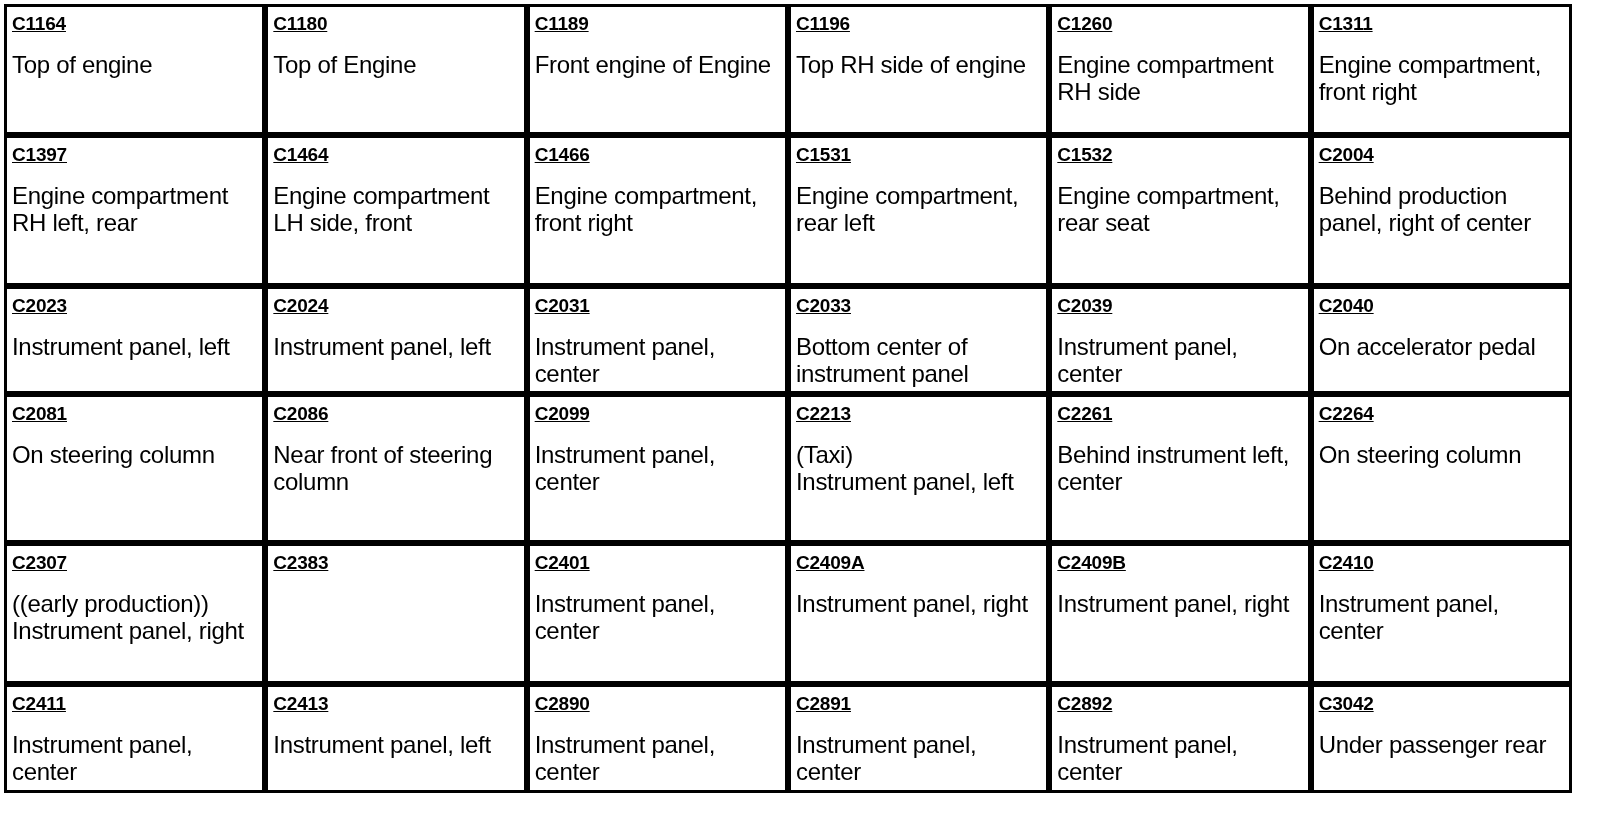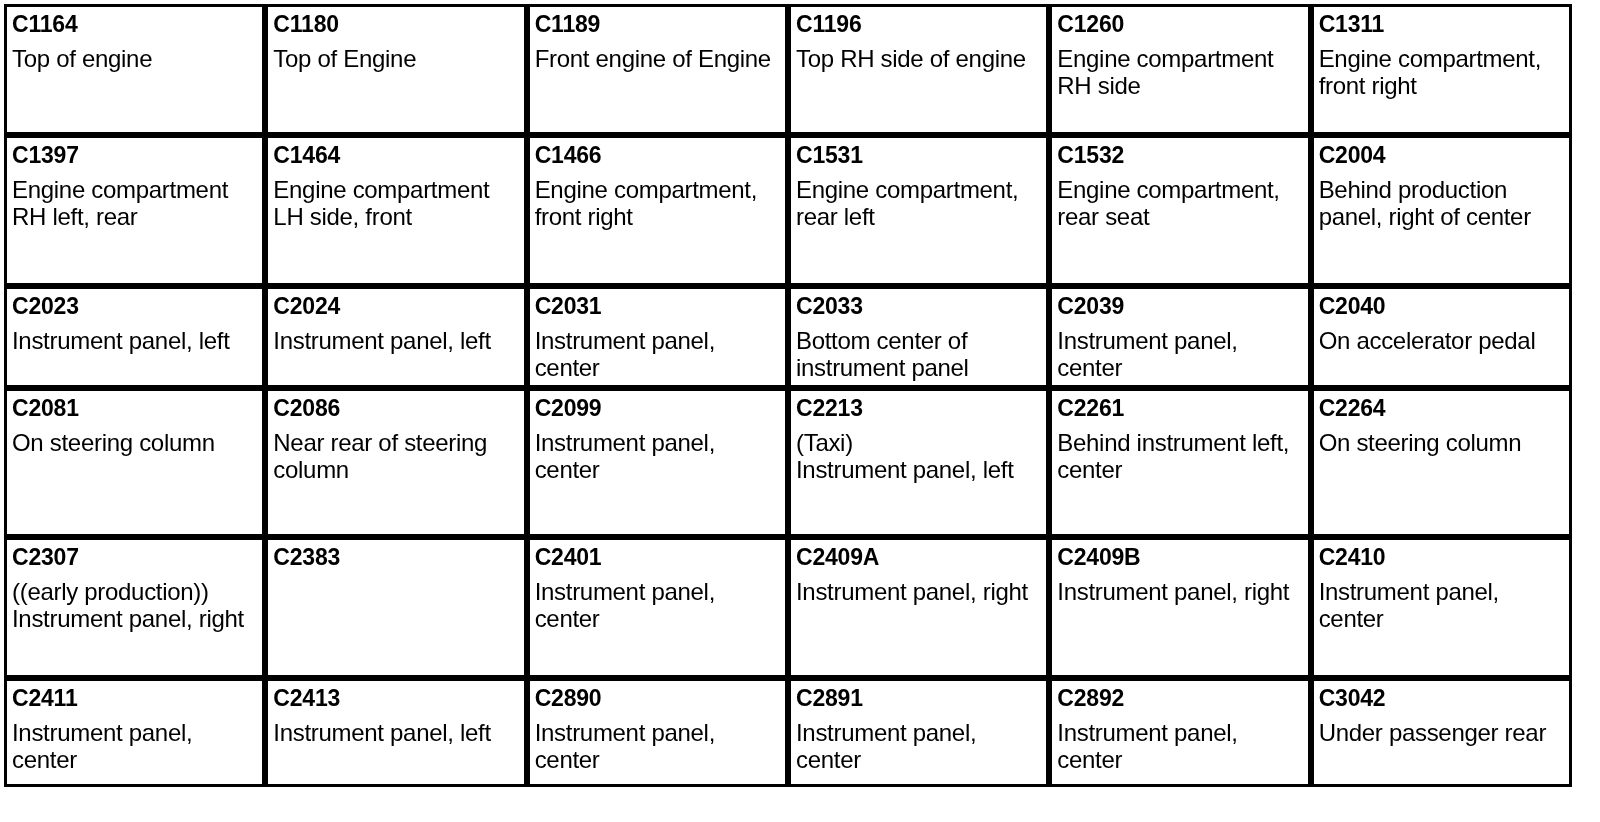--- a/index.html
+++ b/index.html
@@ -28,33 +28,34 @@
     border: 3px solid #000000;
     vertical-align: top;
     padding: 3px 4px 4px 5px;
     background: #ffffff;
   }
   .cell-inner {
     display: block;
   }
   .cell-code {
     display: inline-block;
-    font-size: 23px;
+    font-size: 19px;
     font-weight: bold;
     line-height: 28px;
+    text-decoration: underline;
     letter-spacing: -0.2px;
     white-space: nowrap;
   }
   .cell-desc {
     display: block;
     font-size: 24px;
     line-height: 27px;
     letter-spacing: -0.3px;
     white-space: pre-line;
-    margin-top: 7px;
+    margin-top: 13px;
   }
   tr.r1 td { height: 118px; }
   tr.r2 td { height: 138px; }
   tr.r3 td { height: 82px; }
   tr.r4 td { height: 136px; }
   tr.r5 td { height: 128px; }
   tr.r6 td { height: 96px; }
 </style>
 </head>
 <body>
@@ -127,21 +128,21 @@
         </td>
       <td>
           <span class="cell-inner"><span class="cell-code">C2040</span><span class="cell-desc">On accelerator pedal</span></span>
         </td>
     </tr>
     <tr class="r4">
       <td>
           <span class="cell-inner"><span class="cell-code">C2081</span><span class="cell-desc">On steering column</span></span>
         </td>
       <td>
-          <span class="cell-inner"><span class="cell-code">C2086</span><span class="cell-desc">Near rear of steering column</span></span>
+          <span class="cell-inner"><span class="cell-code">C2086</span><span class="cell-desc">Near front of steering column</span></span>
         </td>
       <td>
           <span class="cell-inner"><span class="cell-code">C2099</span><span class="cell-desc">Instrument panel, center</span></span>
         </td>
       <td>
           <span class="cell-inner"><span class="cell-code">C2213</span><span class="cell-desc">(Taxi)
 Instrument panel, left</span></span>
         </td>
       <td>
           <span class="cell-inner"><span class="cell-code">C2261</span><span class="cell-desc">Behind instrument left, center</span></span>

